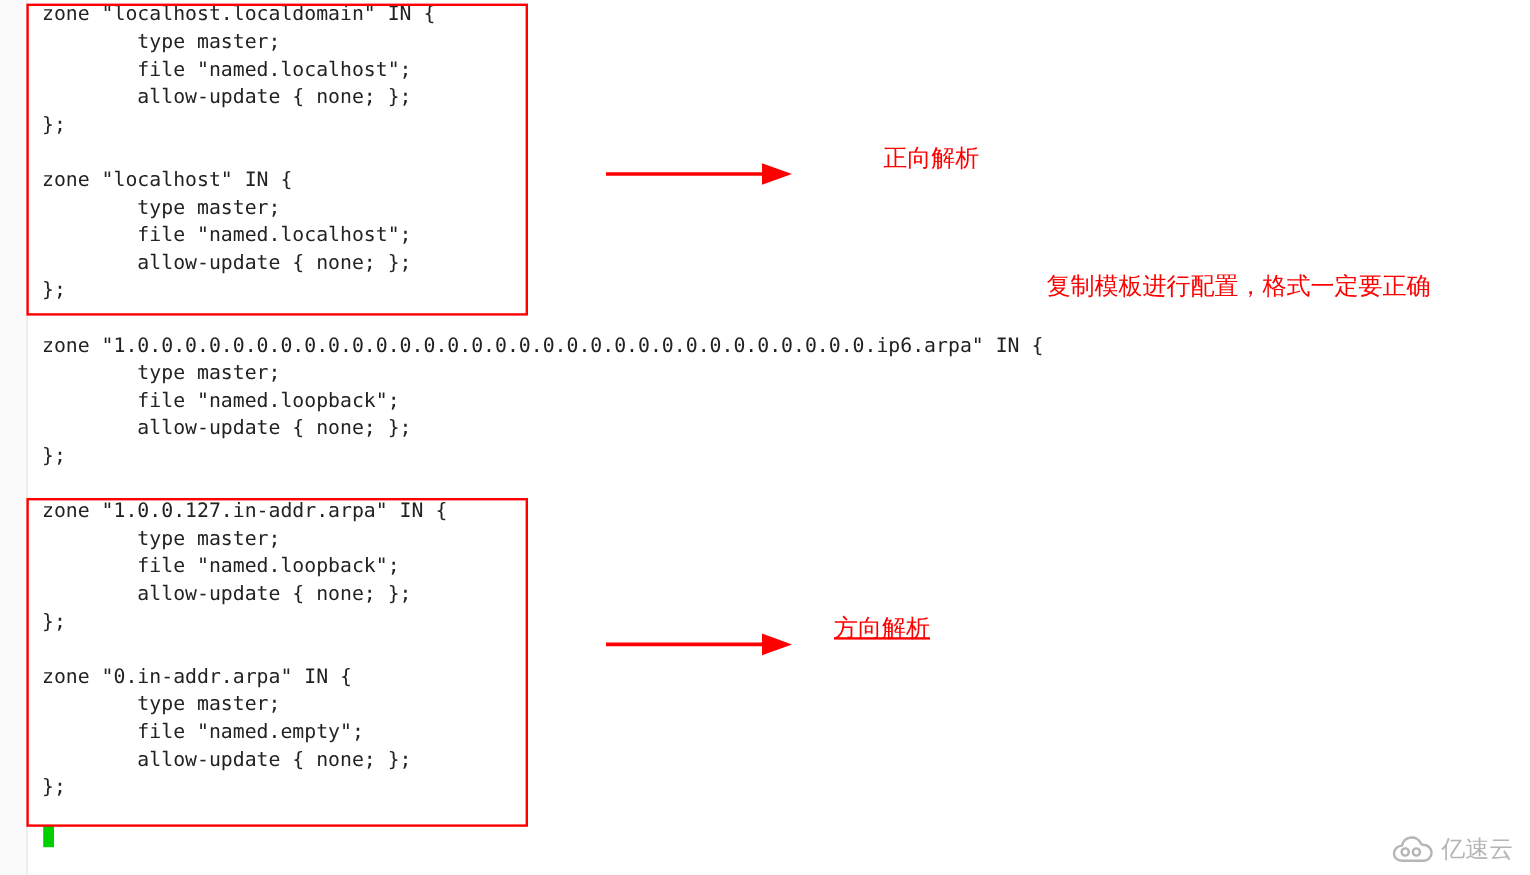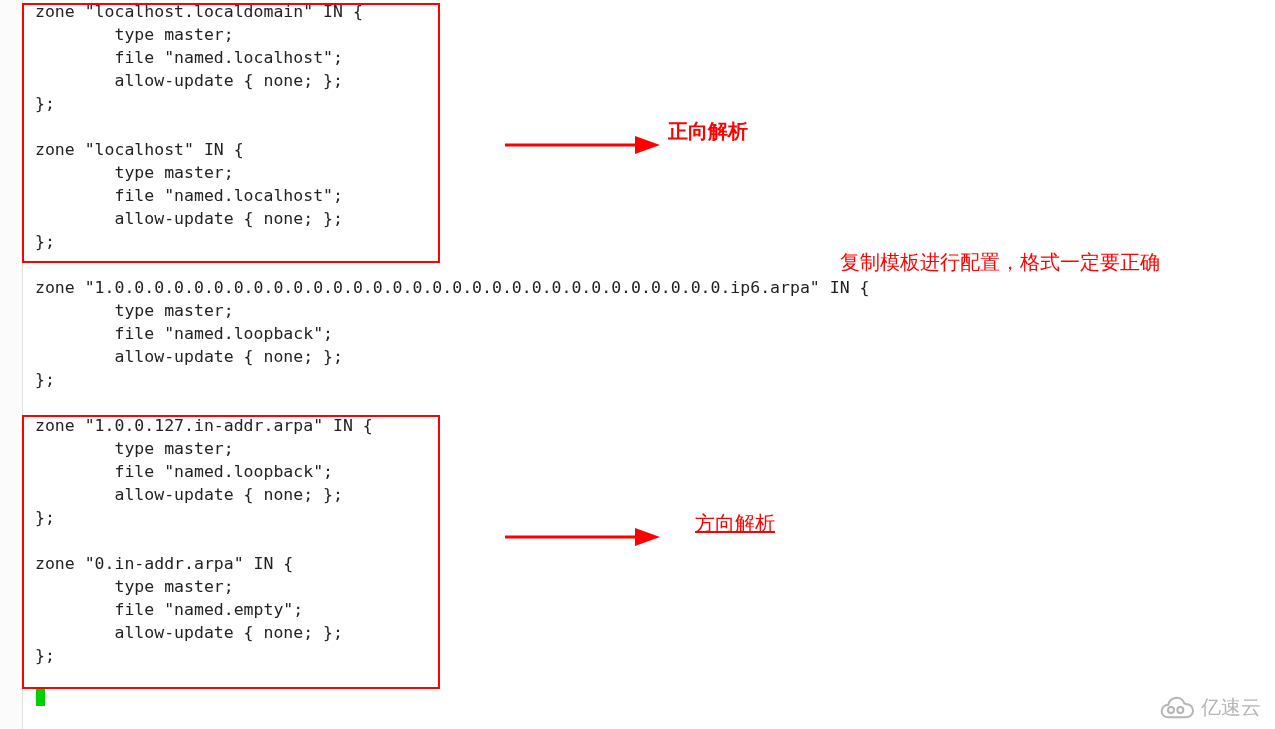--- a/index.html
+++ b/index.html
@@ -57,23 +57,23 @@
 
   <div class="cursor" style="left:36px;top:688px;"></div>
 
   <div id="box1" class="redbox"></div>
   <div id="box2" class="redbox"></div>
 
   <svg class="arrow" style="left:505px;top:133px;" width="155" height="24">
     <line x1="0" y1="12" x2="135" y2="12" stroke="#ff0000" stroke-width="3"></line>
     <polygon points="155,12 130,3 130,21" fill="#ff0000"></polygon>
   </svg>
-  <div class="anno" style="left:668px;top:118px;font-weight:bold;">正向解析</div>
+  <div class="anno" style="left:736px;top:118px;">正向解析</div>
 
-  <div class="anno" style="left:840px;top:225px;margin-top:24px;">复制模板进行配置，格式一定要正确</div>
+  <div class="anno" style="left:872px;top:225px;">复制模板进行配置，格式一定要正确</div>
 
   <svg class="arrow" style="left:505px;top:525px;" width="155" height="24">
     <line x1="0" y1="12" x2="135" y2="12" stroke="#ff0000" stroke-width="3"></line>
     <polygon points="155,12 130,3 130,21" fill="#ff0000"></polygon>
   </svg>
   <div class="anno" style="left:695px;top:510px;text-decoration:underline;">方向解析</div>
 
   <div class="watermark">
     <svg class="wm-icon" viewBox="0 0 60 36">
       <path d="M44 11c-2-6-8-9-14-8-5 1-9 5-10 10-5 0-10 4-10 10 0 5 4 9 10 9h26c6 0 11-4 11-10 0-6-5-10-11-10z" fill="none" stroke="#b5b5b5" stroke-width="3"></path>

